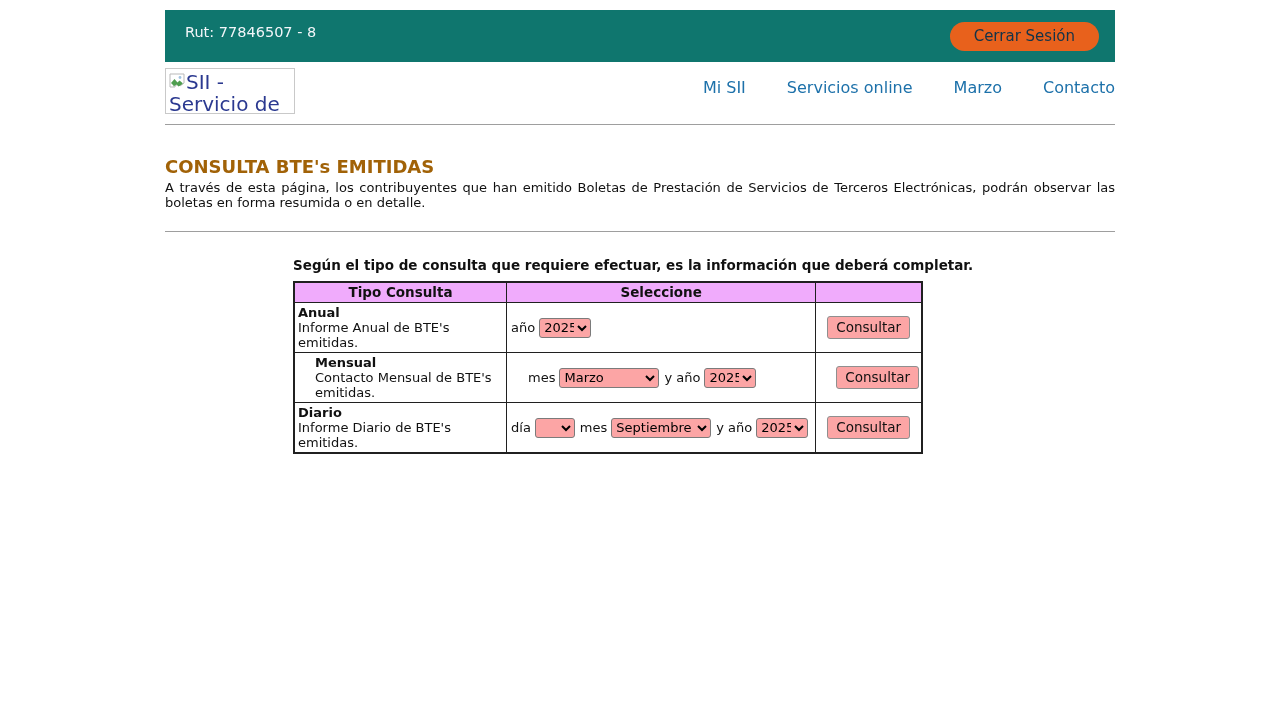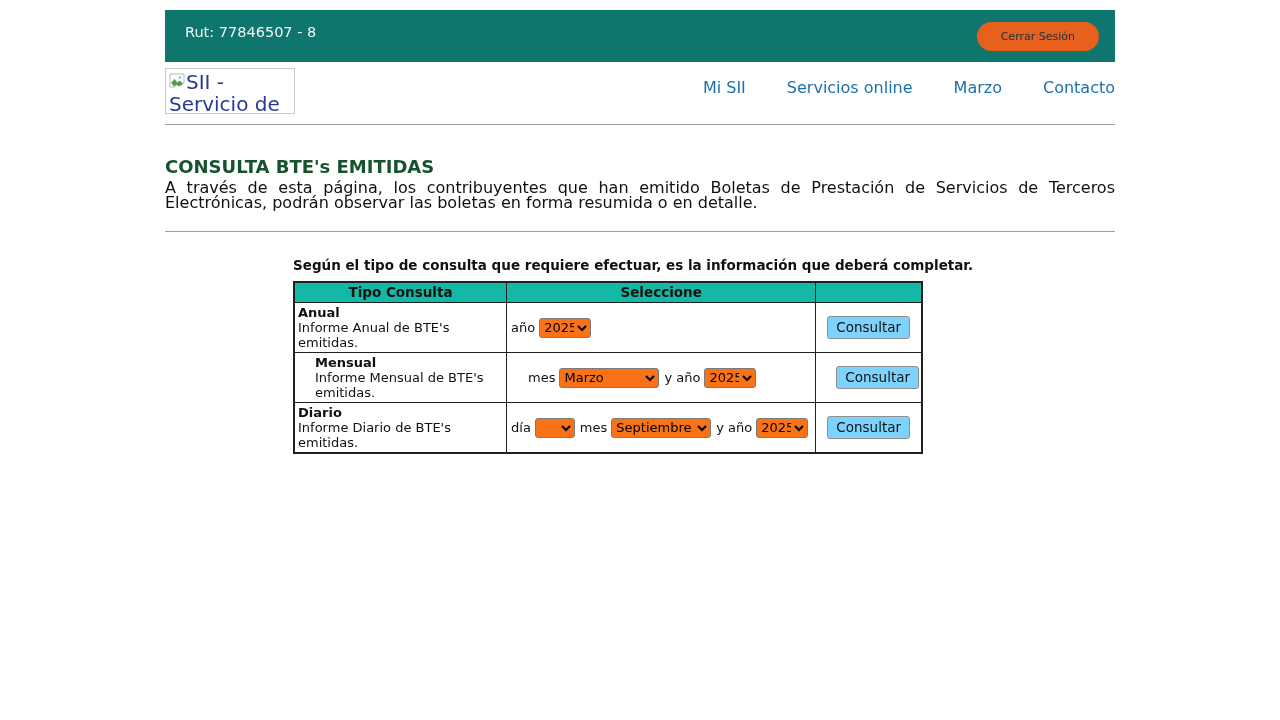--- a/index.html
+++ b/index.html
@@ -22,21 +22,21 @@
     padding: 0 16px 0 20px;
   }
   .rut { color: #f2f6f9; font-size: 14.5px; padding-bottom: 8px; }
   .logout-btn {
     background: #e8611c;
     color: #123349;
     border: none;
     border-radius: 15px;
     height: 29px;
     padding: 0 24px;
-    font-size: 11px;
+    font-size: 15px;
     font-family: "DejaVu Sans", sans-serif;
     cursor: pointer;
   }
 
   
   .header-row {
     display: flex;
     align-items: flex-start;
     justify-content: space-between;
     padding-top: 6px;
@@ -61,25 +61,25 @@
     align-items: center;
     margin-top: 10px;
     font-size: 16px;
   }
   .nav-link { color: #1d71aa; cursor: pointer; white-space: nowrap; }
 
   
   .page-title {
     font-size: 18px;
     font-weight: bold;
-    color: #14532d;
+    color: #a16207;
     margin: 31px 0 0 0;
   }
   .intro {
-    font-size: 16px;
+    font-size: 13px;
     line-height: 15px;
     text-align: justify;
     margin: 3px 0 0 0;
   }
   .rule2 {
     border: none;
     border-top: 1px solid #9e9e9e;
     margin: 21px 0 0 0;
   }
 
@@ -92,21 +92,21 @@
     margin: 0 0 7px 0;
   }
 
   table.bte {
     width: 630px;
     border-collapse: collapse;
     border: 2px solid #202020;
   }
   table.bte th, table.bte td { border: 1px solid #202020; }
   table.bte th {
-    background: #14b8a6;
+    background: #f0abfc;
     font-size: 13.5px;
     font-weight: bold;
     height: 21px;
     padding: 1px 2px;
     text-align: center;
   }
   col.c-tipo { width: 245px; }
   col.c-sel  { width: 302px; }
   col.c-btn  { width: 83px;  }
   tr.row-anual   td { height: 42px; }
@@ -117,35 +117,35 @@
   .tipo-name { font-size: 13px; font-weight: bold; line-height: 15px; }
   .tipo-desc { font-size: 13px; line-height: 15px; }
 
   td.sel-cell { padding: 2px 3px; vertical-align: middle; font-size: 13px; white-space: nowrap; }
   td.sel-cell label { margin: 0 4px 0 1px; }
   td.sel-cell label + select { margin-right: 4px; }
   select {
     font-family: "DejaVu Sans", sans-serif;
     font-size: 13px;
     height: 20px;
-    background: #f97316;
+    background: #fca5a5;
     border: 1px solid #7b7b7b;
     border-radius: 3px;
     color: #000;
   }
   select.w-year  { width: 52px; }
   select.w-month { width: 100px; }
   select.w-day   { width: 40px; padding-left: 20px; }
 
   td.btn-cell { text-align: center; vertical-align: middle; padding: 2px; }
   .consultar-btn {
     font-family: "DejaVu Sans", sans-serif;
     font-size: 13.5px;
     color: #111;
-    background: #7dd3fc;
+    background: #fca5a5;
     border: 1px solid #8f8f8f;
     border-radius: 3px;
     padding: 2px 8px 3px 8px;
     cursor: pointer;
   }
 </style>
 </head>
 <body>
 
 <div class="page">
@@ -202,21 +202,21 @@
             <label>año</label><select class="w-year"><option>2025</option></select>
           </td>
           <td class="btn-cell">
             <button class="consultar-btn">Consultar</button>
           </td>
         </tr>
 
         <tr class="row-mensual">
           <td class="tipo-cell">
             <div class="tipo-name">Mensual</div>
-            <div class="tipo-desc">Informe Mensual de BTE's emitidas.</div>
+            <div class="tipo-desc">Contacto Mensual de BTE's emitidas.</div>
           </td>
           <td class="sel-cell">
             <label>mes</label><select class="w-month"><option>Marzo</option></select><label>y año</label><select class="w-year"><option>2025</option></select>
           </td>
           <td class="btn-cell">
             <button class="consultar-btn">Consultar</button>
           </td>
         </tr>
 
         <tr class="row-diario">

